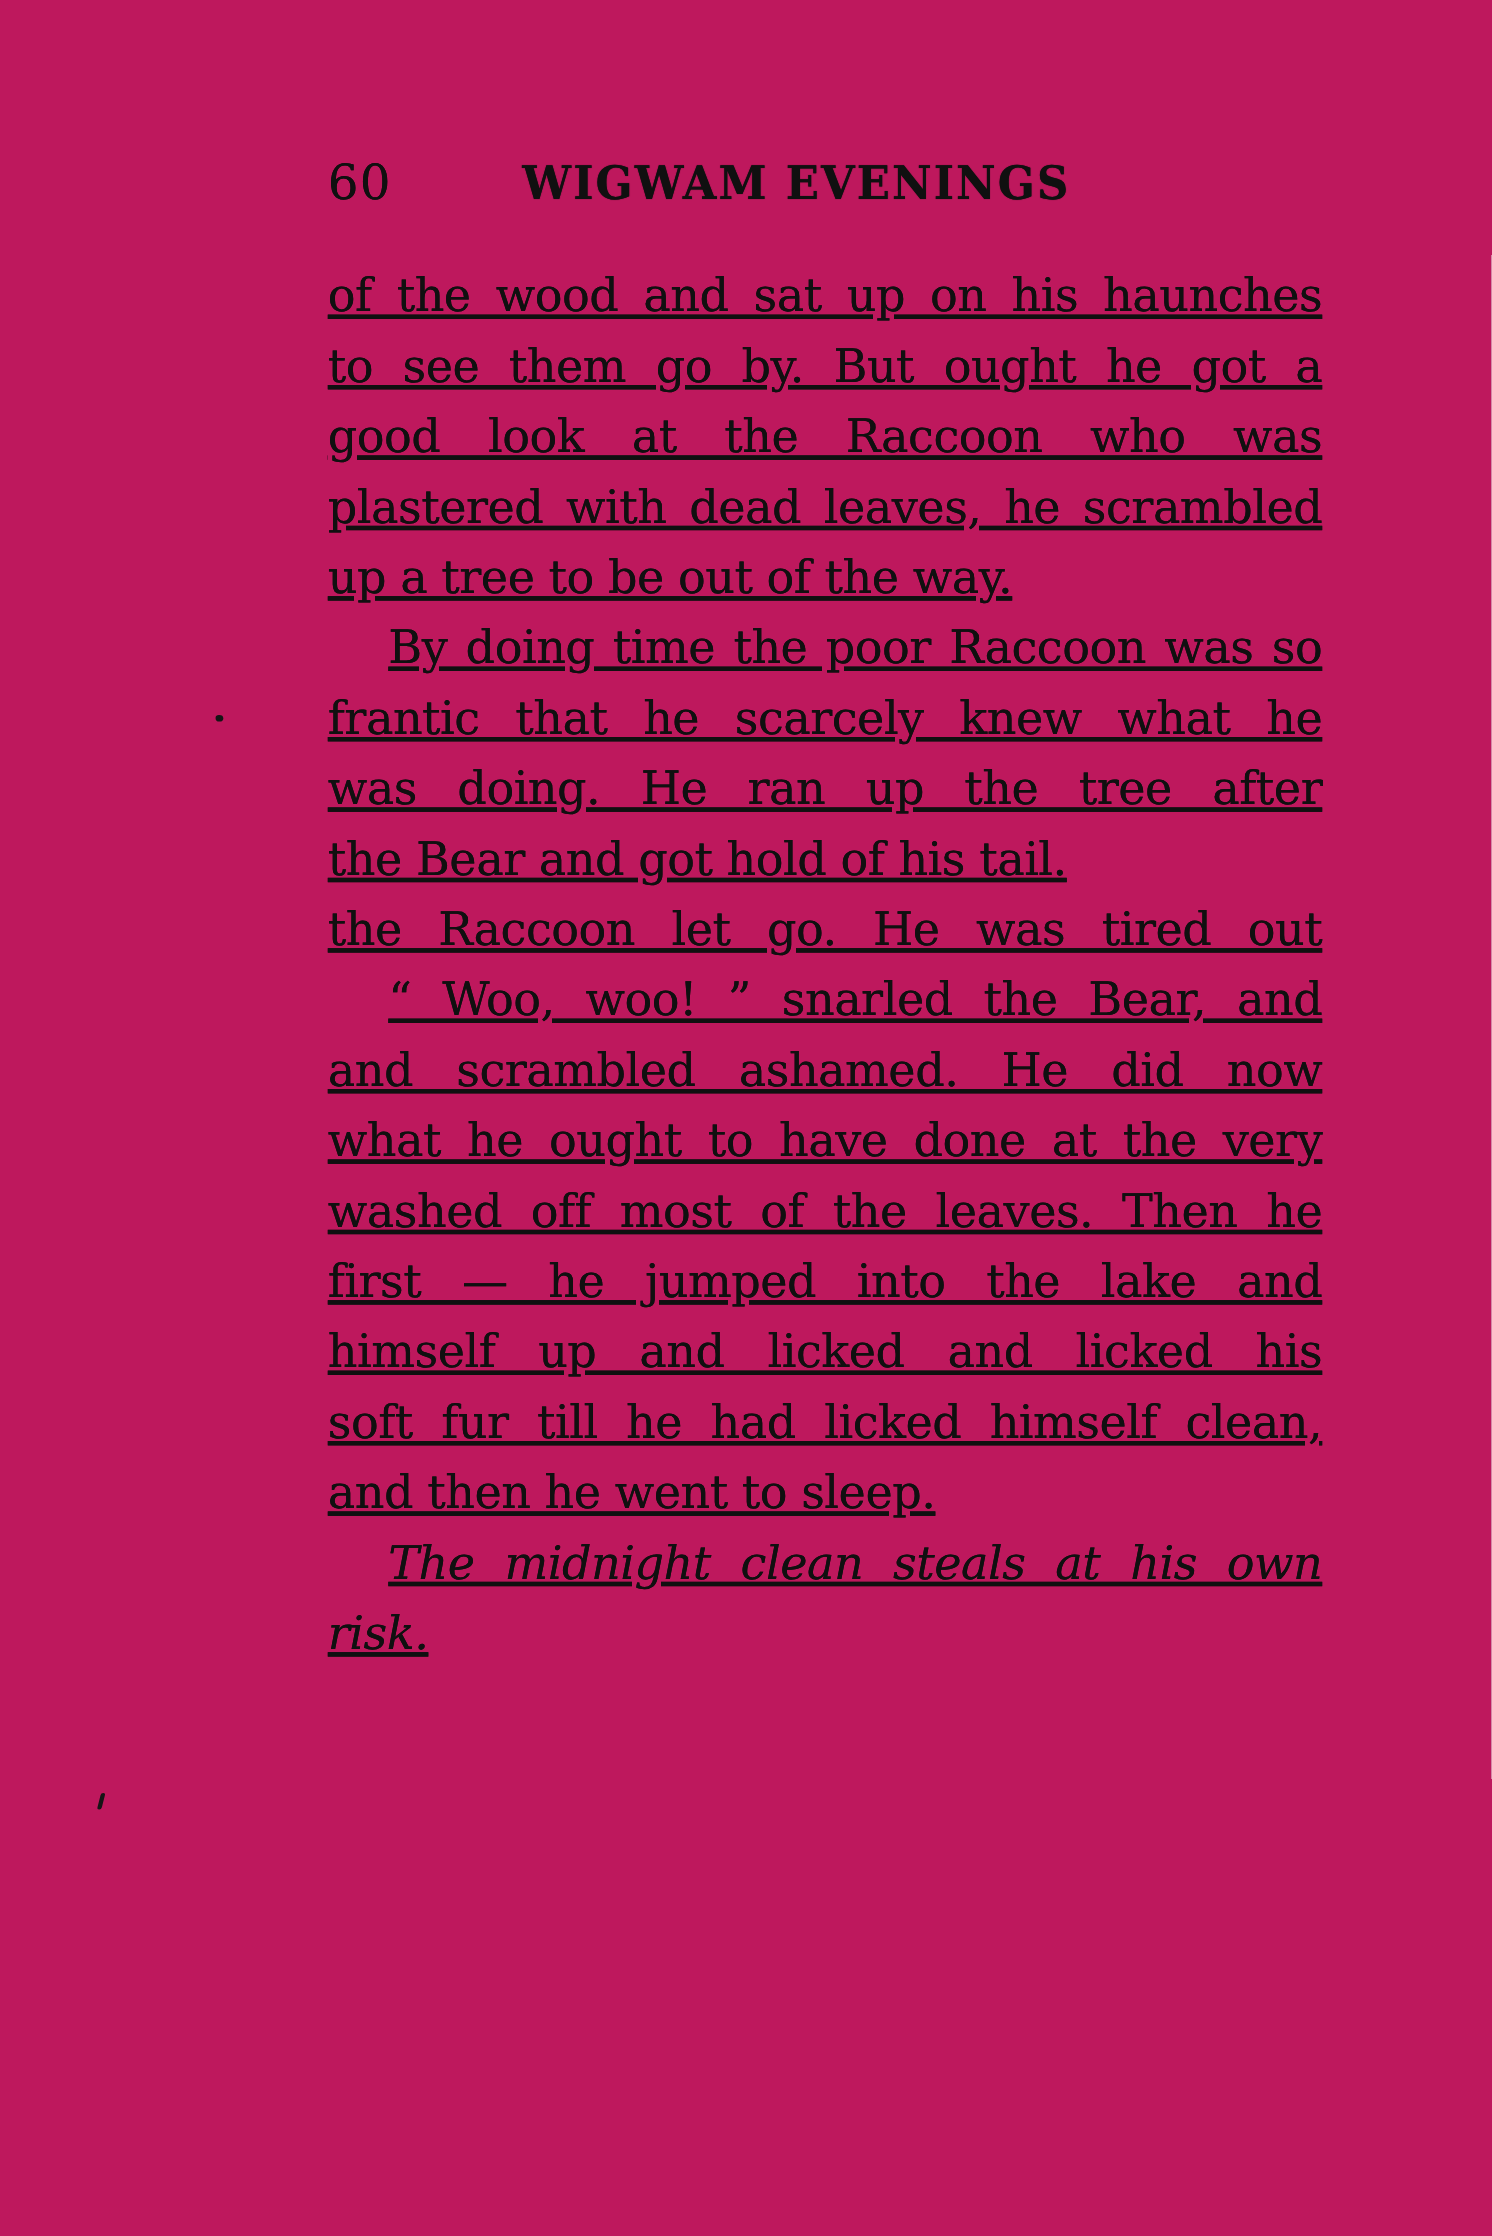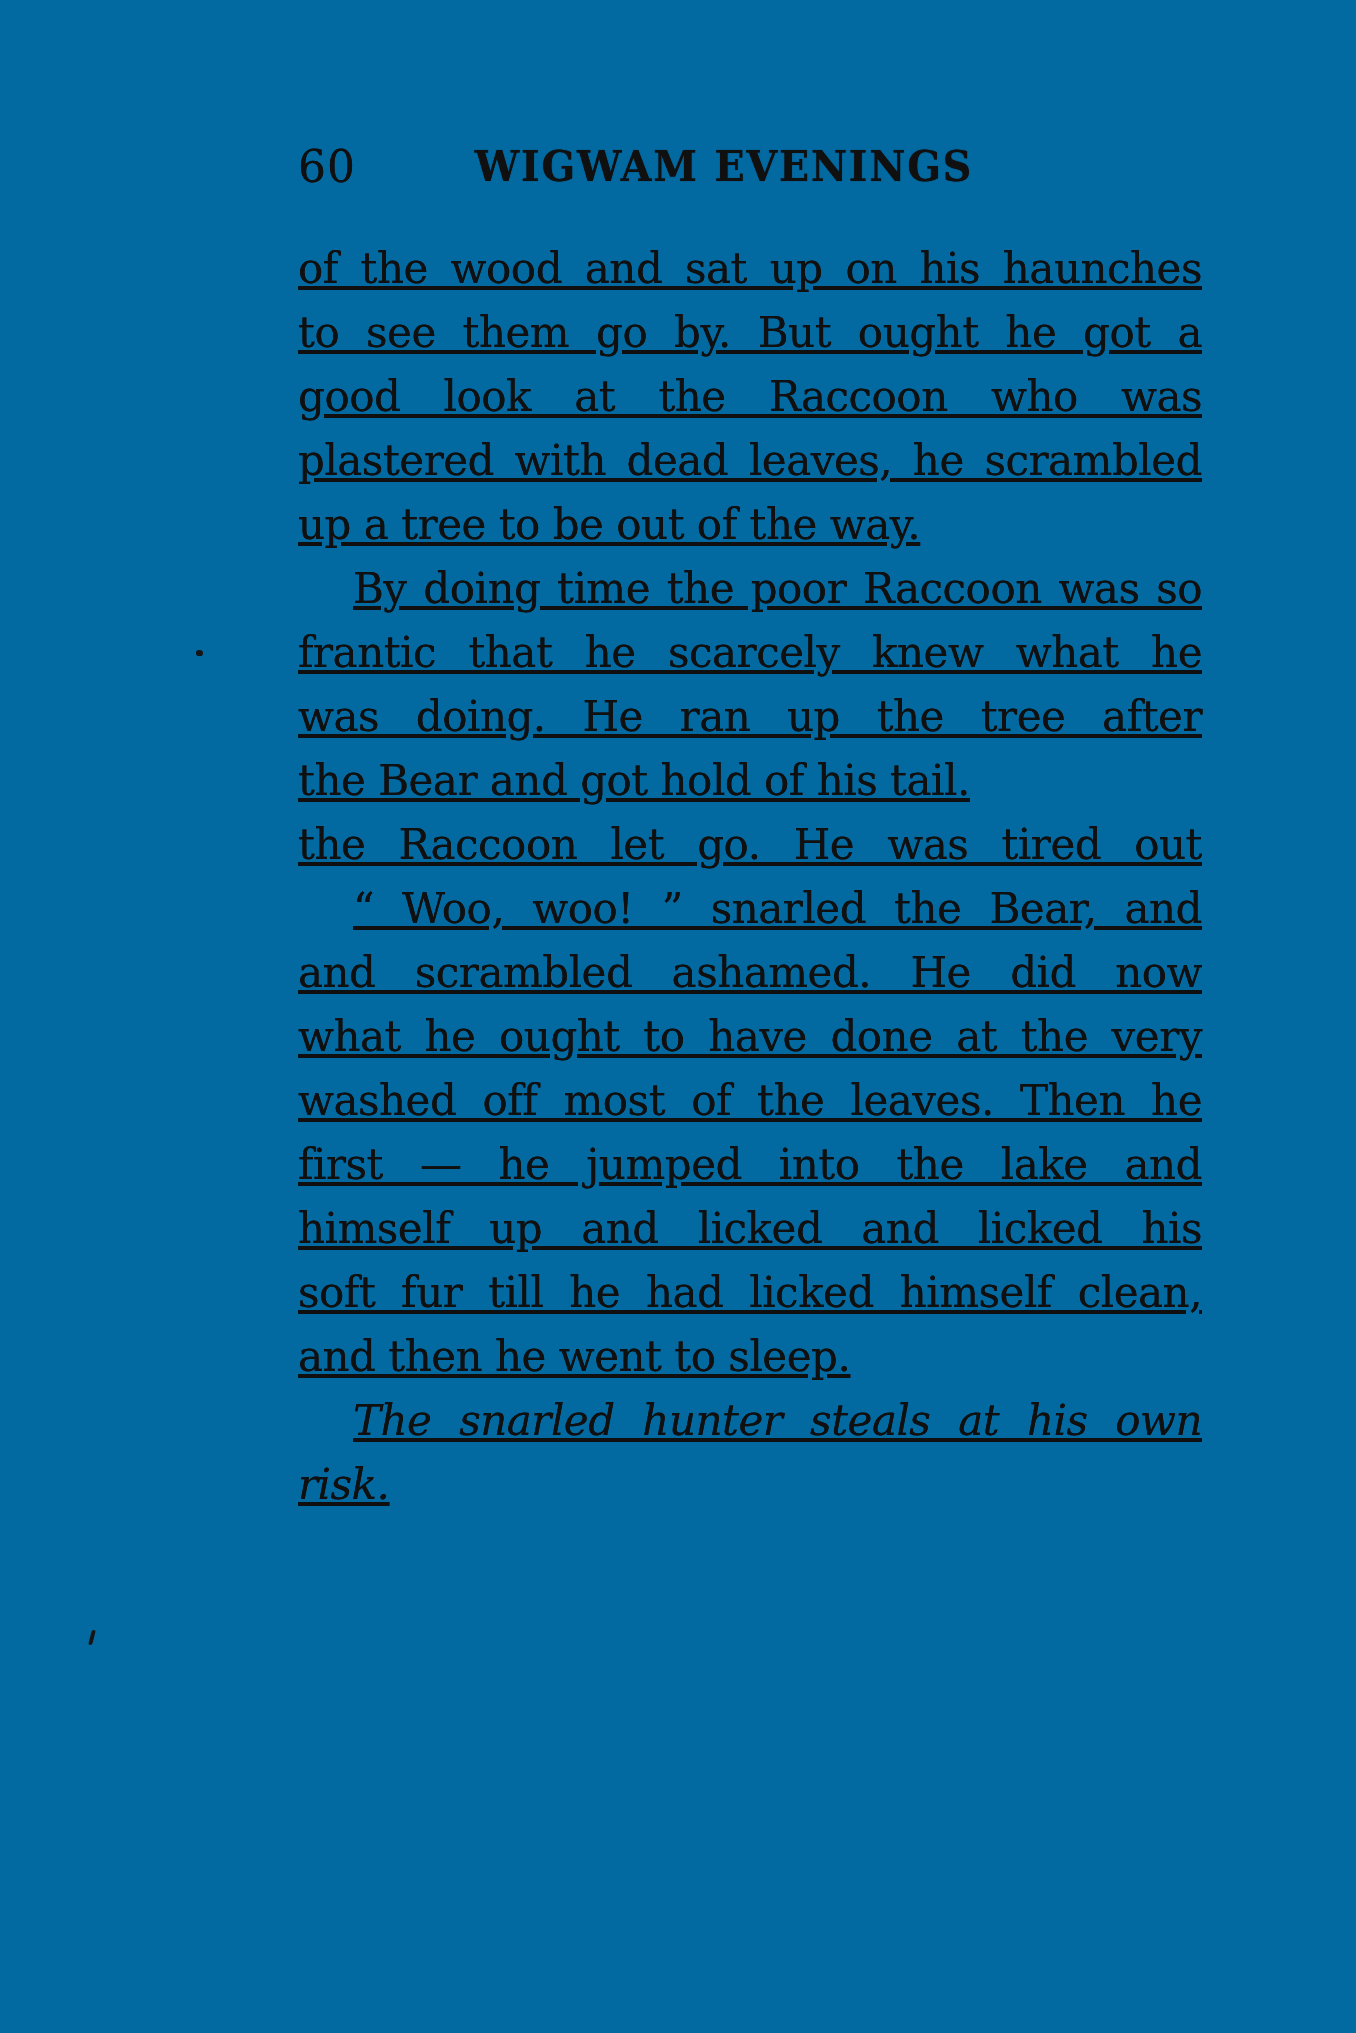--- a/index.html
+++ b/index.html
@@ -4,21 +4,21 @@
 <style>
   html, body {
     margin: 0;
     padding: 0;
     background: #e9e9e9;
   }
   .page {
     position: relative;
     width: 1356px;
     height: 2033px;
-    background: #0369a1;
+    background: #be185d;
     overflow: hidden;
     font-family: "DejaVu Serif", "Liberation Serif", serif;
     color: #101010;
   }
   
   .running-header {
     position: absolute;
     left: 298px;
     top: 143px;
     width: 904px;
@@ -116,20 +116,20 @@
       <div class="line end">the Bear and got hold of his tail.</div>
       <div class="line">the Raccoon let go.  He was tired out</div>
       <div class="line indent">“ Woo, woo! ” snarled the Bear, and</div>
       <div class="line">and scrambled ashamed.  He did now</div>
       <div class="line">what he ought to have done at the very</div>
       <div class="line">washed off most of the leaves.  Then he</div>
       <div class="line">first — he jumped into the lake and</div>
       <div class="line">himself up and licked and licked his</div>
       <div class="line">soft fur till he had licked himself clean,</div>
       <div class="line end">and then he went to sleep.</div>
-      <div class="line indent italic">The snarled hunter steals at his own</div>
+      <div class="line indent italic">The midnight clean steals at his own</div>
       <div class="line italic end">risk.</div>
     </div>
 
   <div class="ink-speck"></div>
   <div class="stray-mark"></div>
 
 </div>
 
 </body></html>

